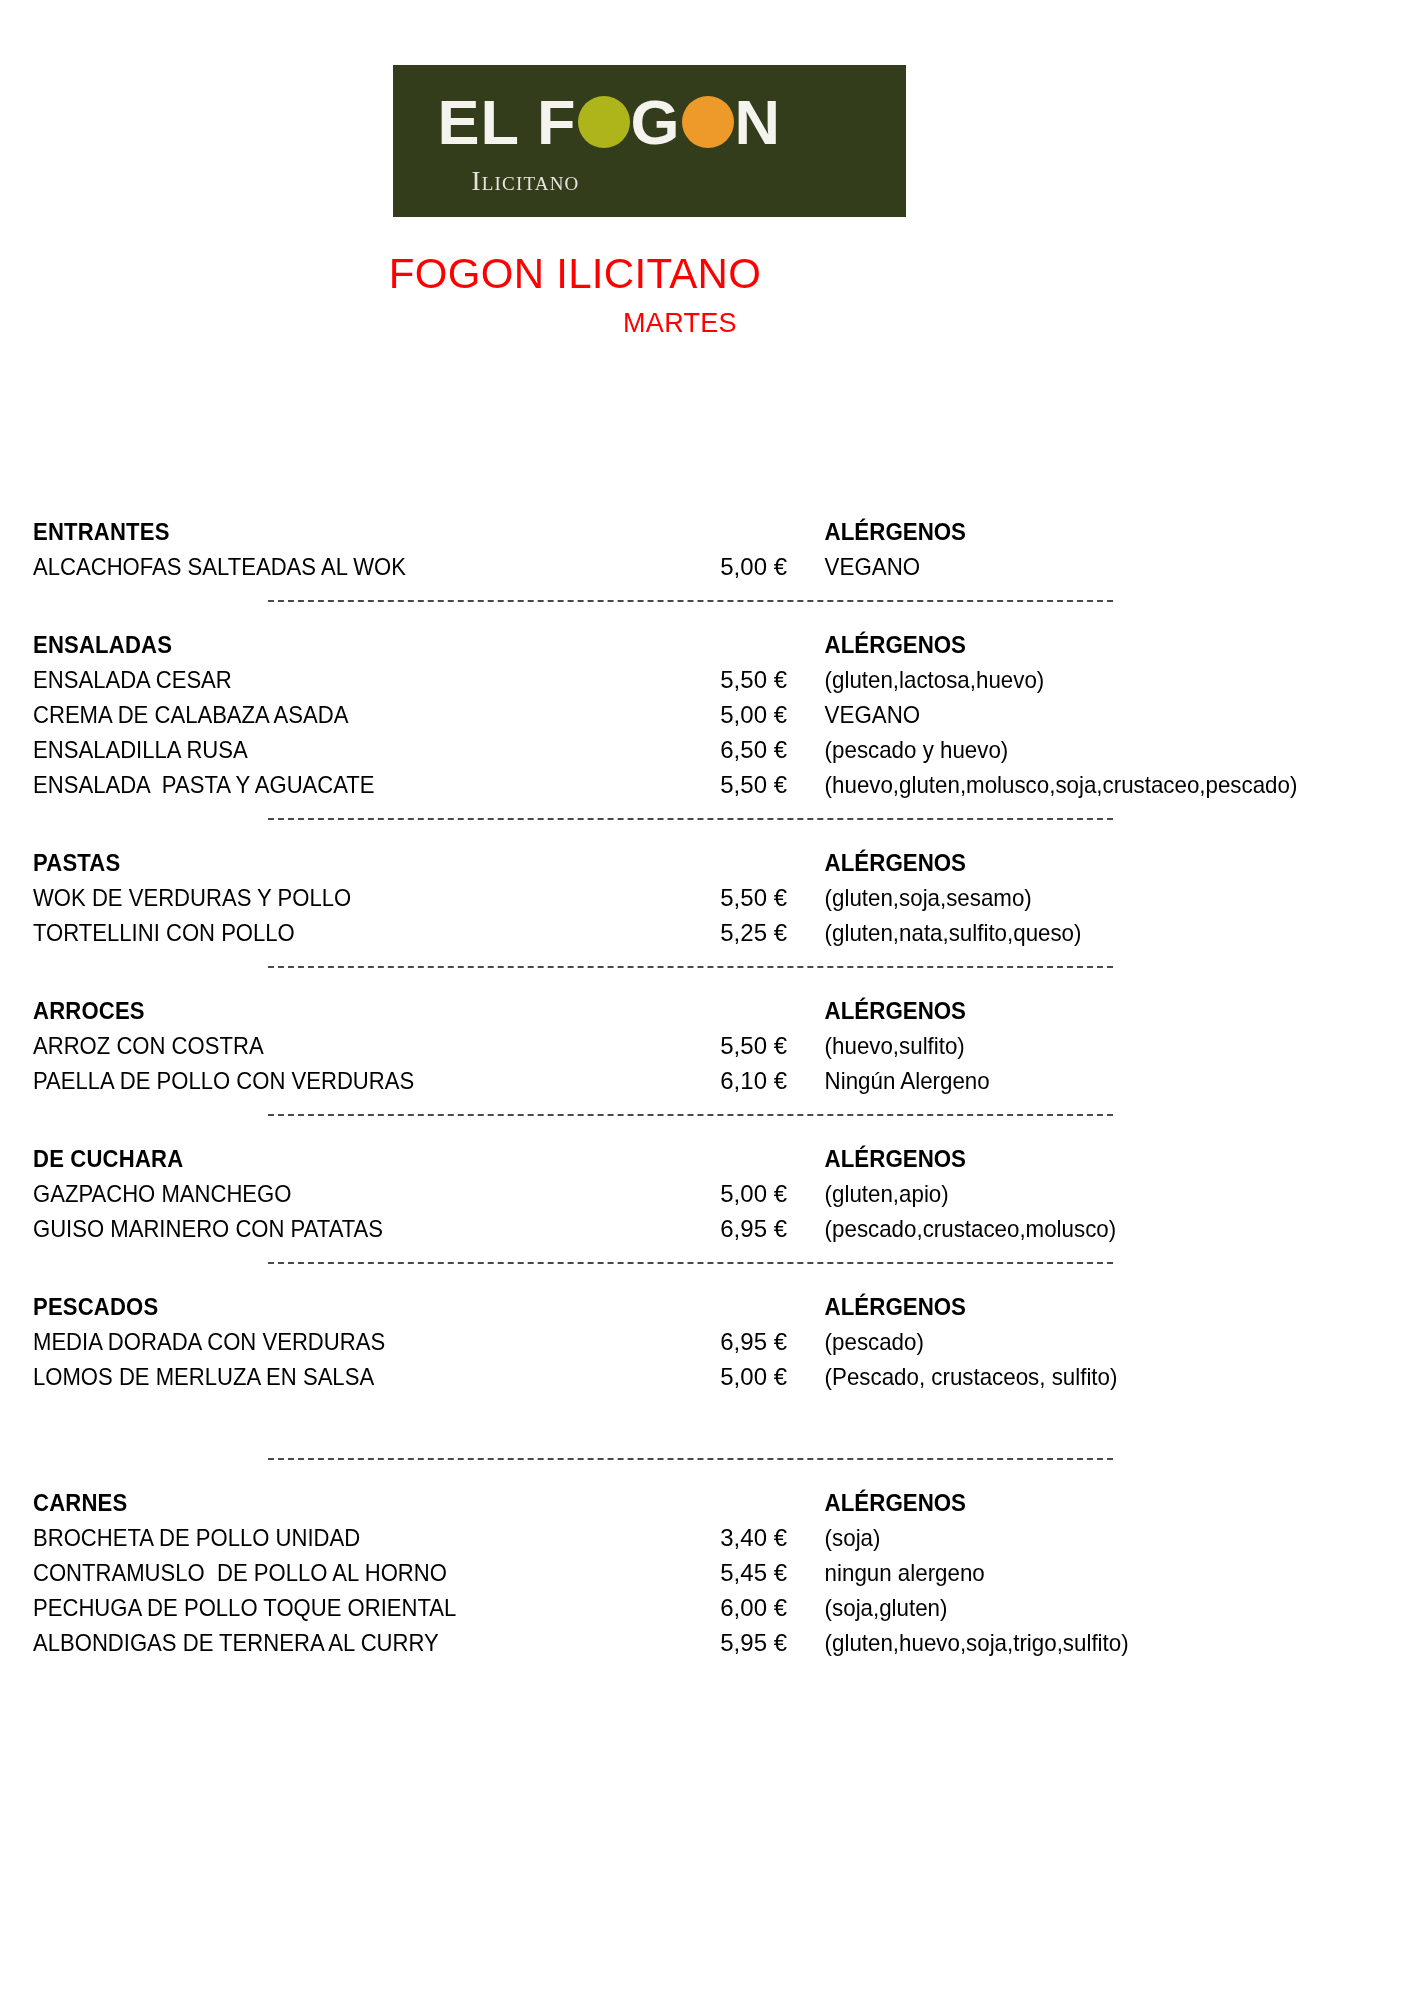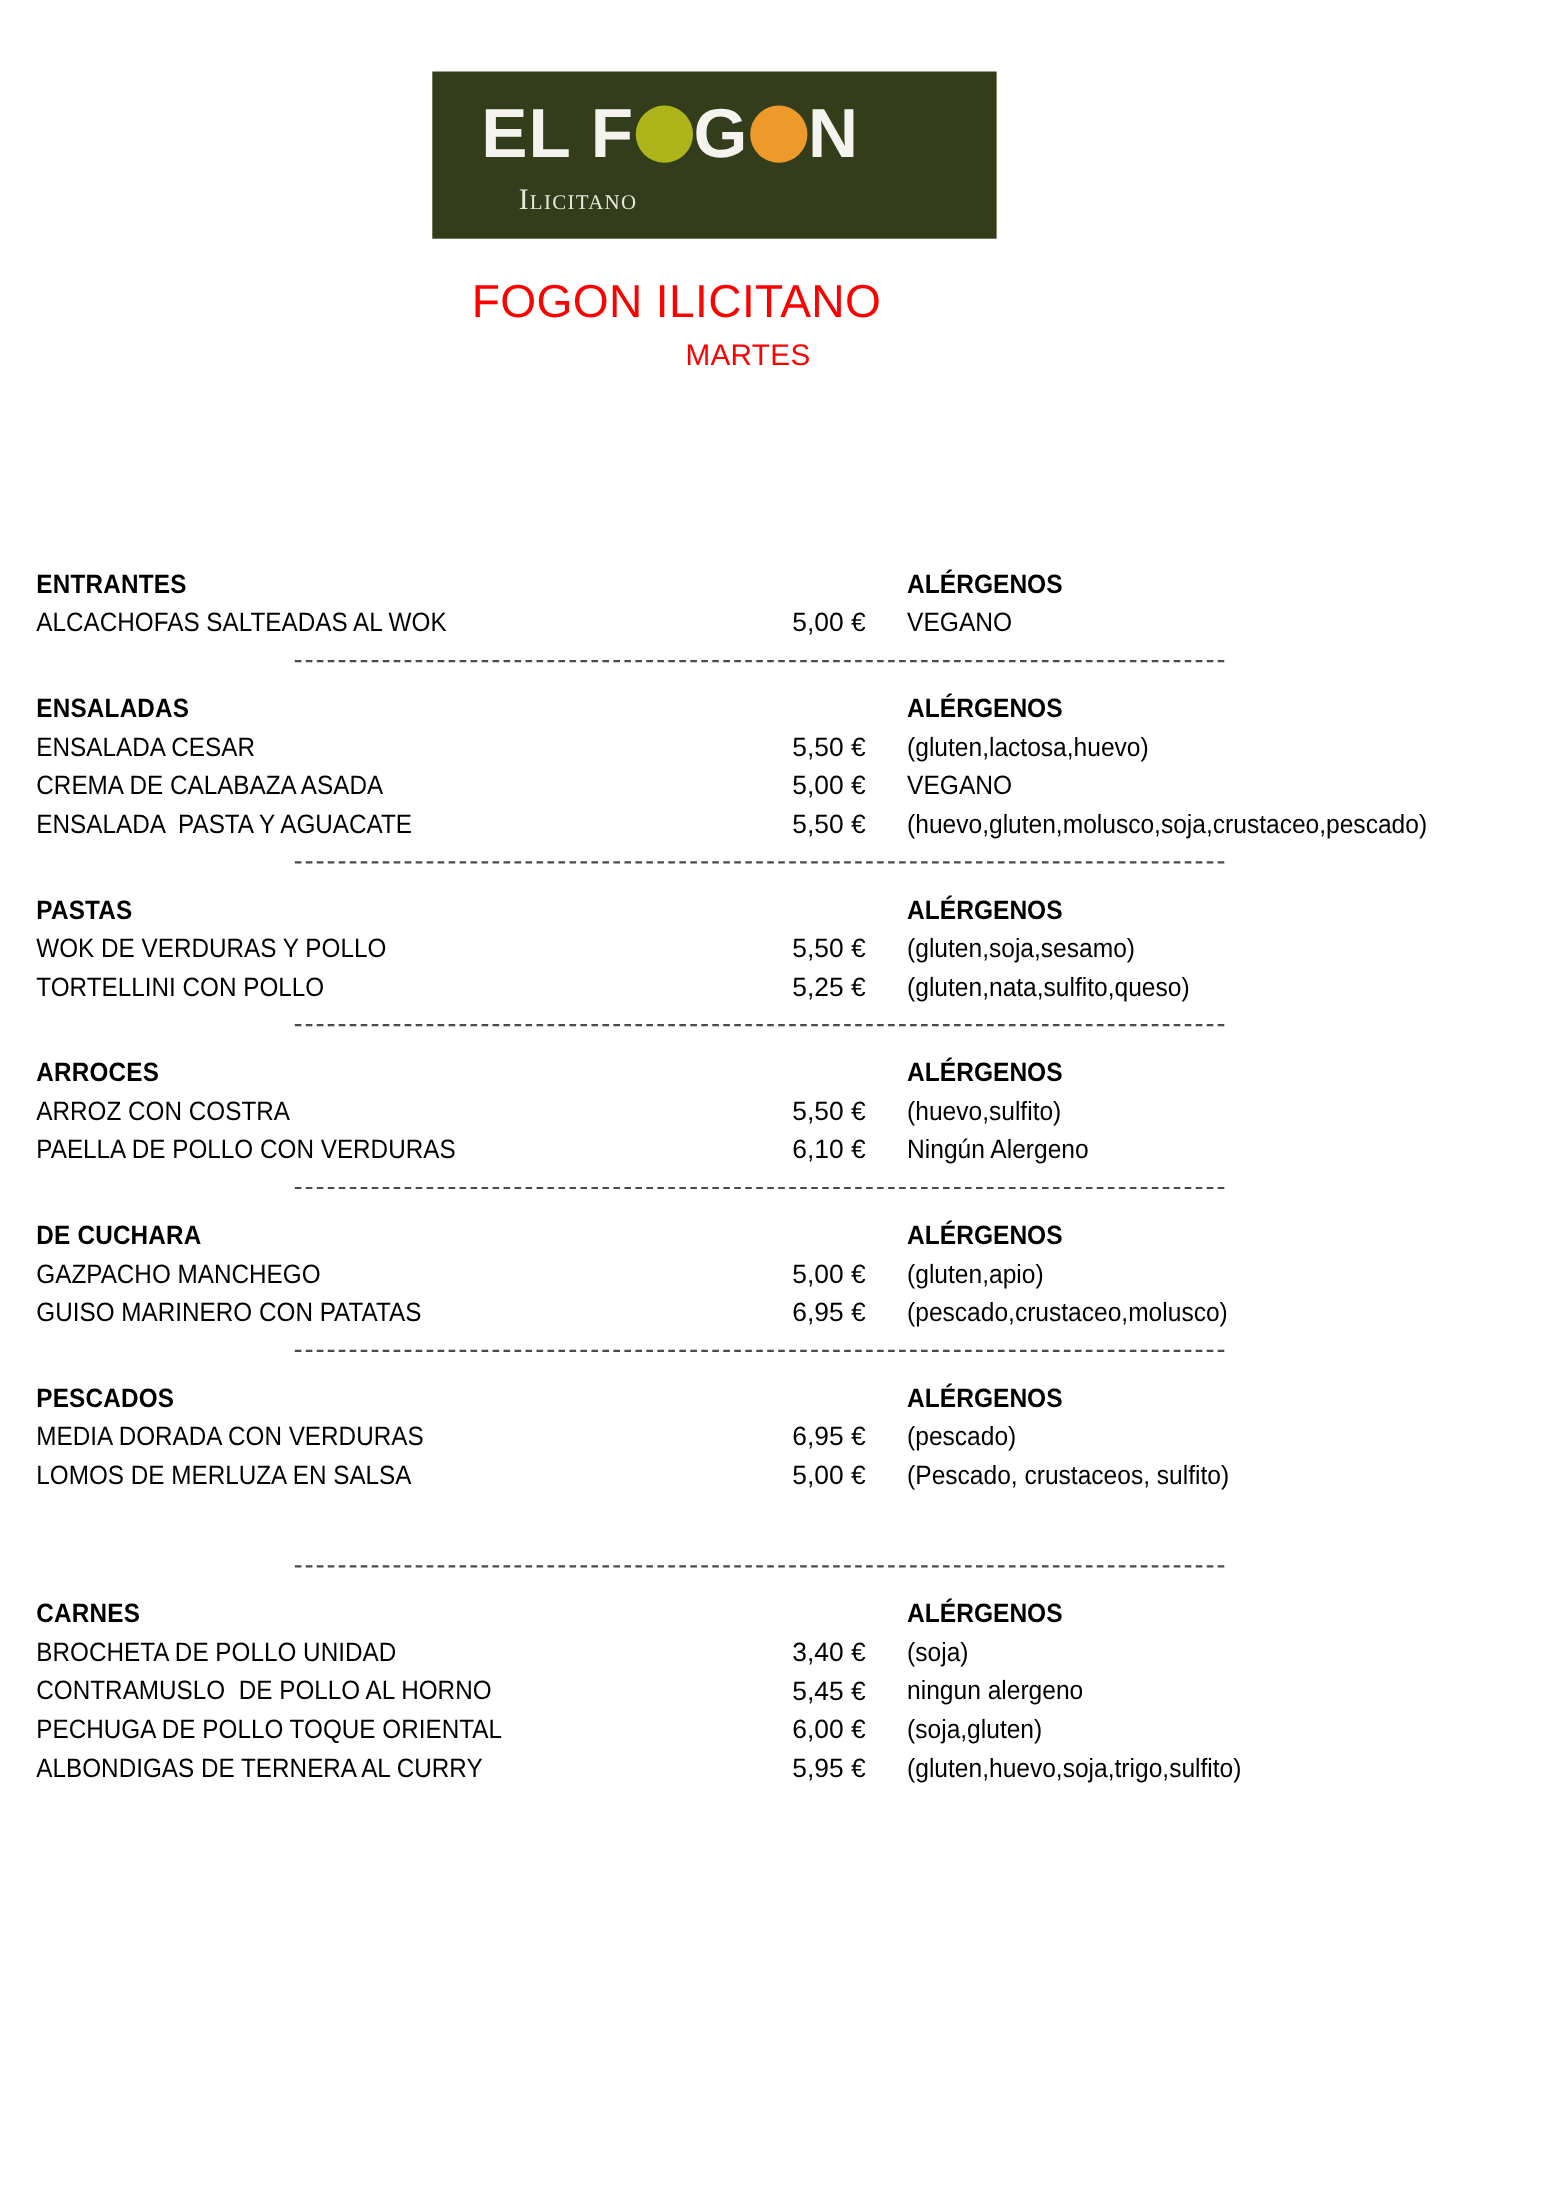--- a/index.html
+++ b/index.html
@@ -81,21 +81,20 @@
     position: absolute;
     left: 0;
     top: 250px;
     width: 1150px;
     text-align: center;
     color: #ff0000;
     font-size: 42px;
     line-height: 48px;
     font-weight: 400;
     letter-spacing: 0.3px;
-    padding-left: 40px;
   }
   .doc-subtitle {
     position: absolute;
     left: 0;
     top: 307px;
     width: 1360px;
     text-align: center;
     color: #ff0000;
     font-size: 27px;
     line-height: 32px;
@@ -213,20 +212,25 @@
         <div class="name">ENSALADA CESAR</div>
         <div class="price">5,50 €</div>
         <div class="allerg">(gluten,lactosa,huevo)</div>
       </div>
       <div class="row">
         <div class="name">CREMA DE CALABAZA ASADA</div>
         <div class="price">5,00 €</div>
         <div class="allerg">VEGANO</div>
       </div>
       <div class="row">
+        <div class="name">ENSALADILLA RUSA</div>
+        <div class="price">6,50 €</div>
+        <div class="allerg">(pescado y huevo)</div>
+      </div>
+      <div class="row">
         <div class="name">ENSALADA  PASTA Y AGUACATE</div>
         <div class="price">5,50 €</div>
         <div class="allerg">(huevo,gluten,molusco,soja,crustaceo,pescado)</div>
       </div>
     </div>
     <div class="divider-row">
       <div class="divider"></div>
     </div>
     <div class="gap-row-sm"></div>
     <div class="section">

